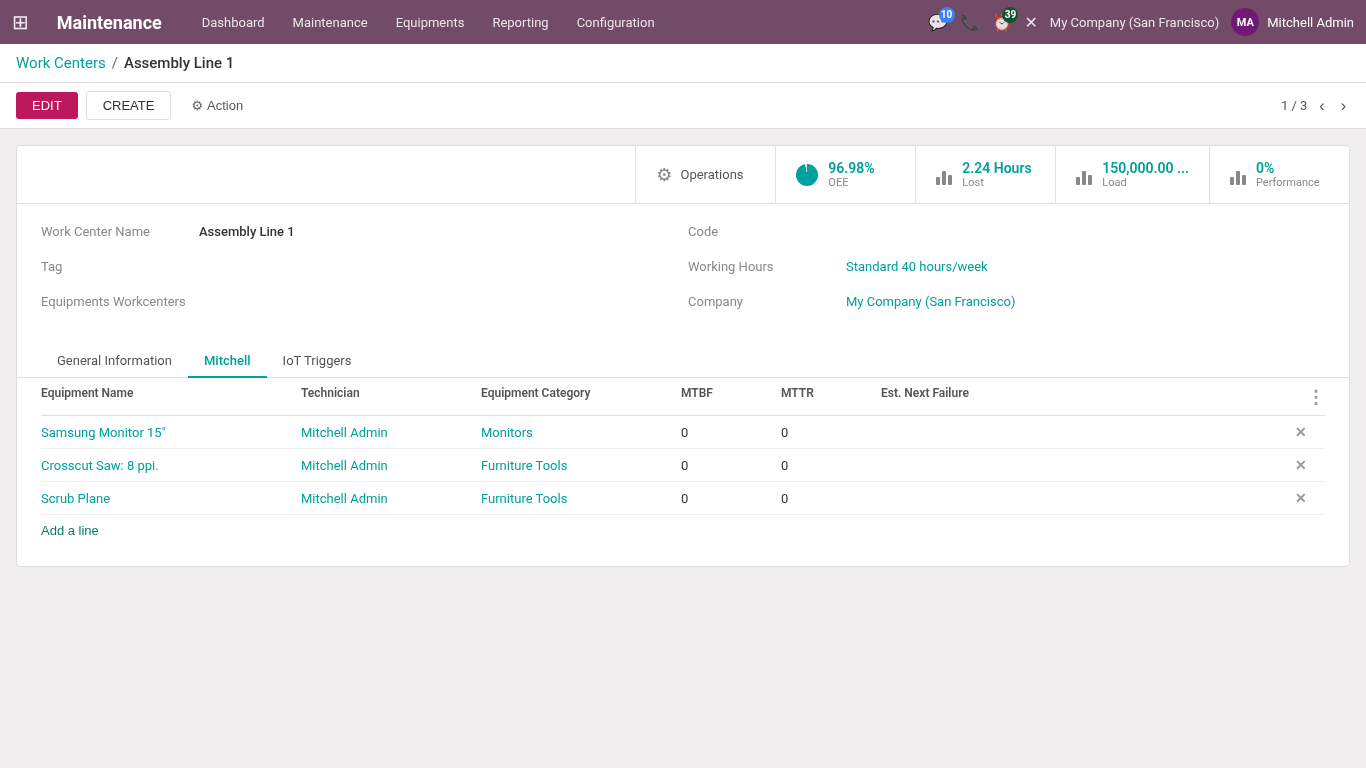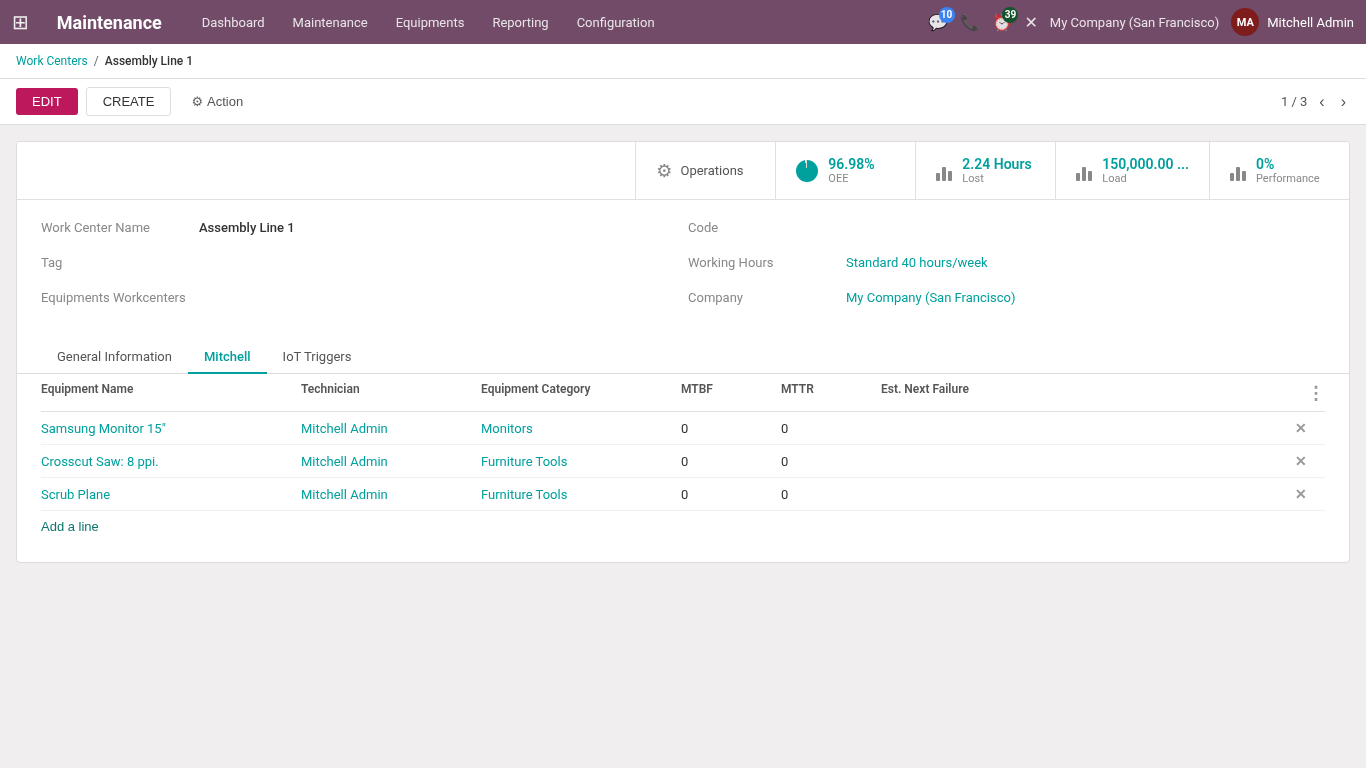--- a/index.html
+++ b/index.html
@@ -36,34 +36,34 @@
       font-size: 10px;
       width: 16px; height: 16px;
       display: flex; align-items: center; justify-content: center;
       font-weight: bold;
     }
     .topnav-icon { font-size: 16px; color: rgba(255,255,255,0.85); }
     .topnav-company { color: rgba(255,255,255,0.85); font-size: 13px; }
     .topnav-user { display: flex; align-items: center; gap: 8px; color: white; font-size: 13px; cursor: pointer; }
     .avatar {
       width: 28px; height: 28px; border-radius: 50%;
-      background: #7f1d1d;
+      background: #701a75;
       display: flex; align-items: center; justify-content: center;
       font-size: 11px; color: white; font-weight: bold;
     }
 
     
     .breadcrumb-bar {
       background: white;
       padding: 10px 16px;
       display: flex;
       align-items: center;
       border-bottom: 1px solid #ddd;
     }
-    .breadcrumb { font-size: 12px; display: flex; gap: 6px; }
+    .breadcrumb { font-size: 15px; display: flex; gap: 6px; }
     .breadcrumb-link { color: #00A09D; text-decoration: none; cursor: pointer; }
     .breadcrumb-sep { color: #666; }
     .breadcrumb-current { color: #333; font-weight: 500; }
 
     
     .toolbar {
       background: white;
       padding: 8px 16px;
       display: flex;
       align-items: center;

